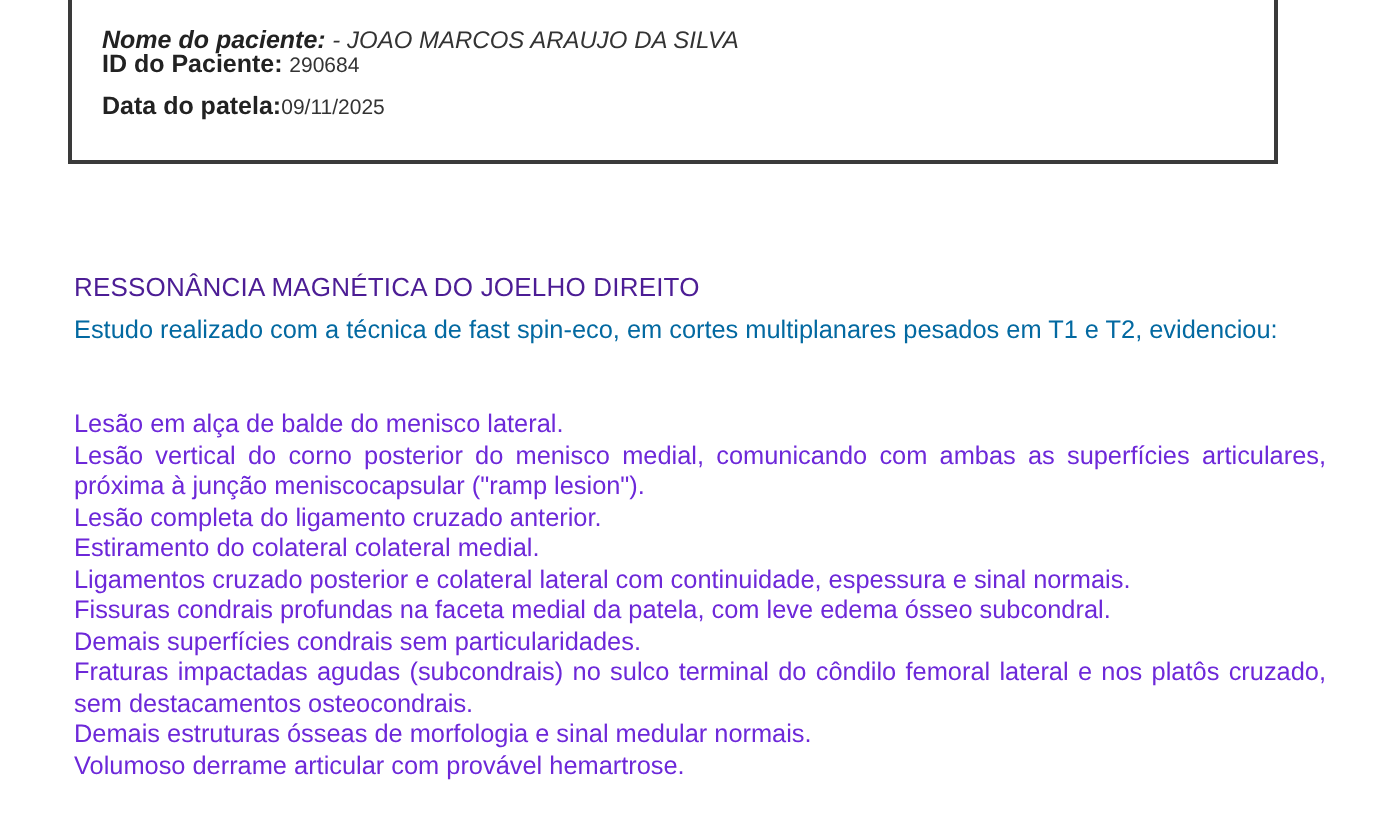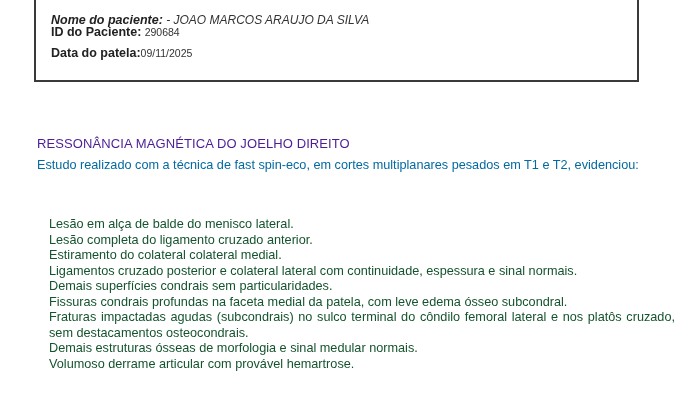--- a/index.html
+++ b/index.html
@@ -22,21 +22,21 @@
   .r3 { top: 50px; }
   .title {
     position: absolute; left: 37px; top: 112px; font-size: 13px; color: #4c1d95; letter-spacing: 0.1px; margin-top: 24px;
   }
   .intro {
     position: absolute; left: 37px; top: 157px; width: 626px;
     font-size: 12.7px; line-height: 16px; text-align: justify; color: #0369a1;
   }
   .findings {
     position: absolute; left: 37px; top: 205px; width: 626px;
-    font-size: 12.7px; line-height: 15.5px; color: #14532d; margin: 12px; padding: 0; list-style: none;
+    font-size: 12.7px; line-height: 15.5px; color: #6d28d9; margin: 0; padding: 0; list-style: none;
   }
   .findings li { text-align: justify; text-align-last: left; }
 </style>
 </head>
 <body>
 
 <div class="patient-box">
   <div class="row r1">
     <span class="label">Nome do paciente:</span>
     <span class="value">- JOAO MARCOS ARAUJO DA SILVA</span>
@@ -49,21 +49,22 @@
     <span class="label">Data do patela:</span><span class="value small">09/11/2025</span>
   </div>
 </div>
 
 <div class="title">RESSONÂNCIA MAGNÉTICA DO JOELHO DIREITO</div>
 
 <div class="intro">Estudo realizado com a técnica de fast spin-eco, em cortes multiplanares pesados em T1 e T2, evidenciou:</div>
 
 <ul class="findings">
   <li>Lesão em alça de balde do menisco lateral.</li>
+  <li>Lesão vertical do corno posterior do menisco medial, comunicando com ambas as superfícies articulares, próxima à junção meniscocapsular ("ramp lesion").</li>
   <li>Lesão completa do ligamento cruzado anterior.</li>
   <li>Estiramento do colateral colateral medial.</li>
   <li>Ligamentos cruzado posterior e colateral lateral com continuidade, espessura e sinal normais.</li>
+  <li>Fissuras condrais profundas na faceta medial da patela, com leve edema ósseo subcondral.</li>
   <li>Demais superfícies condrais sem particularidades.</li>
-  <li>Fissuras condrais profundas na faceta medial da patela, com leve edema ósseo subcondral.</li>
   <li>Fraturas impactadas agudas (subcondrais) no sulco terminal do côndilo femoral lateral e nos platôs cruzado, sem destacamentos osteocondrais.</li>
   <li>Demais estruturas ósseas de morfologia e sinal medular normais.</li>
   <li>Volumoso derrame articular com provável hemartrose.</li>
 </ul>
 
 </body></html>

